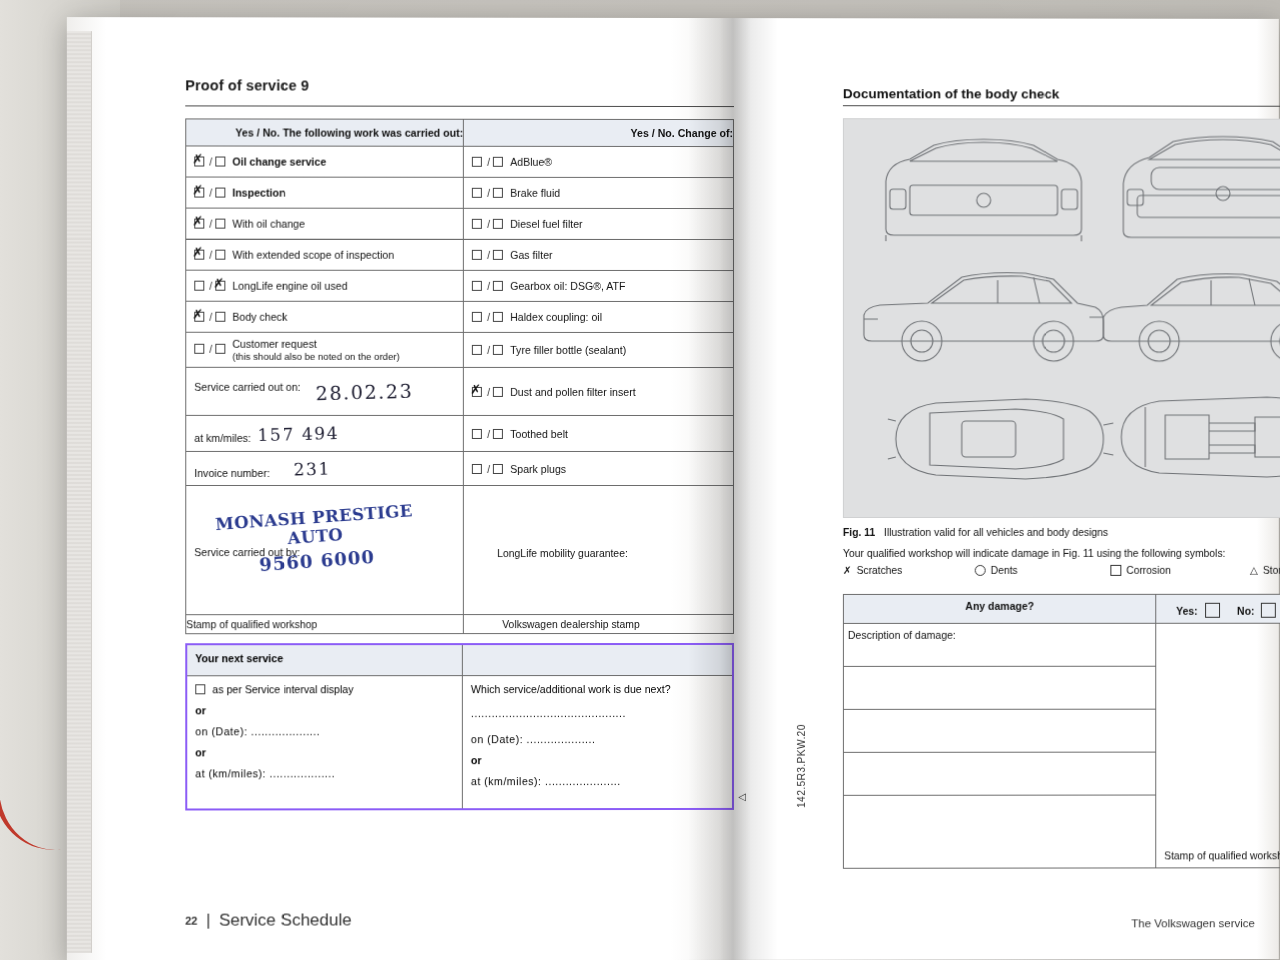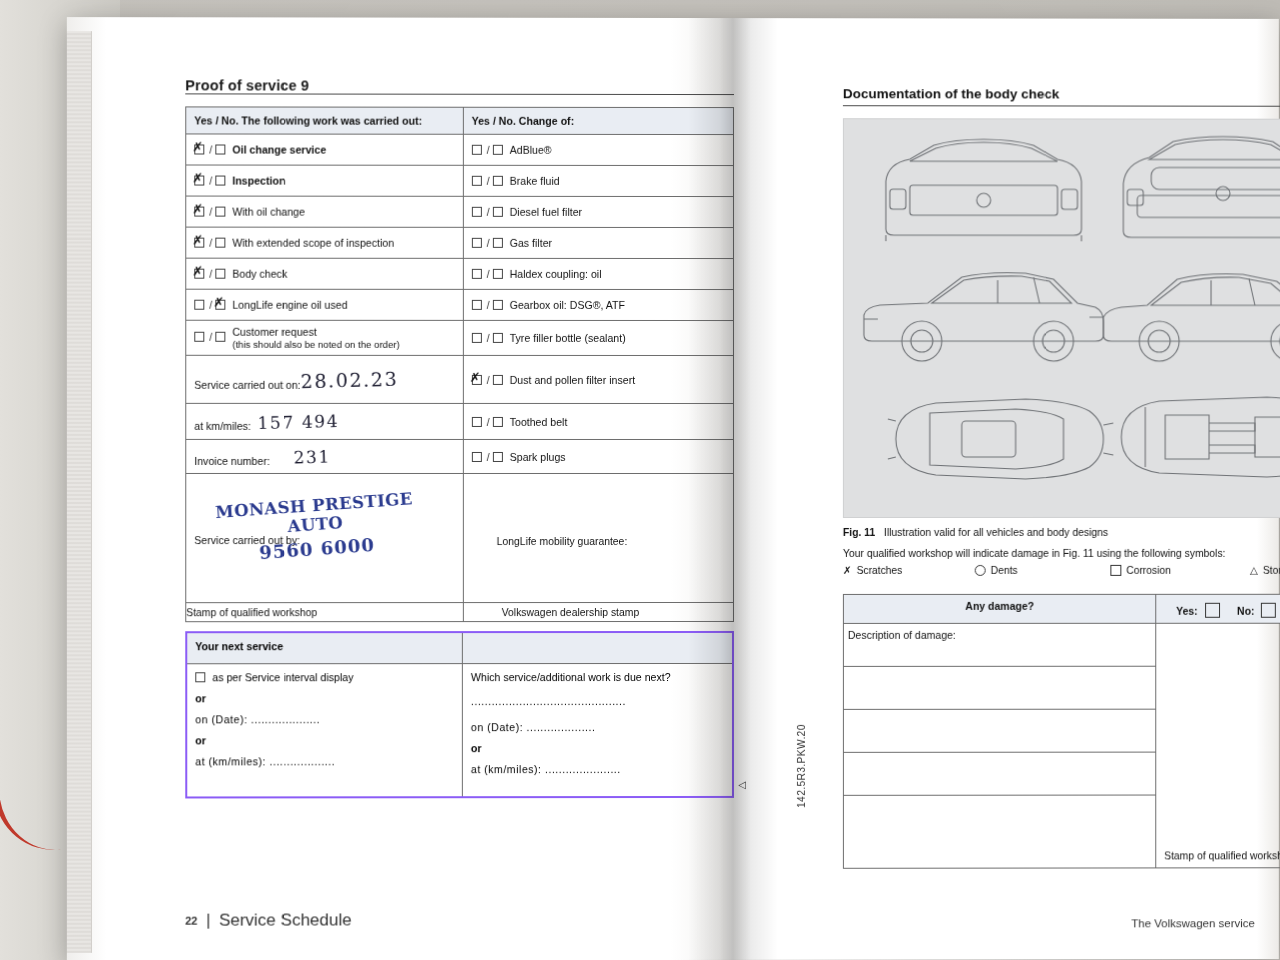--- a/index.html
+++ b/index.html
@@ -46,28 +46,28 @@
   
   #edge{
     position:absolute;left:0px;top:14px;width:24px;height:920px;
     background:repeating-linear-gradient(180deg,#e8e6e3 0px,#e8e6e3 2px,#d5d2ce 3px,#e8e6e3 4px);
     border-right:1px solid #cfccc8;
   }
 
   
   #leftContent{position:absolute;left:118px;top:60px;width:548px;}
   .pg-title{
-    font-size:14.5px;font-weight:bold;color:#1b1b1b;padding-bottom:0;
+    font-size:14.5px;font-weight:bold;color:#1b1b1b;padding-bottom:12px;
     border-bottom:1.6px solid #4a4a4a;letter-spacing:.1px;
   }
   table.frm{border-collapse:collapse;width:548px;margin-top:12px;font-size:10.6px;color:#111;}
   table.frm td{border:1px solid #6d6d6d;padding:0;vertical-align:middle;}
   .colL{width:276px;}
   .colR{width:272px;}
-  .hdr{background:#e9edf3;font-weight:bold;font-size:10.6px;height:26px;padding-left:8px !important;}
+  .hdr{background:#e9edf3;font-weight:bold;font-size:10.6px;height:26px;padding-left:8px !important;text-align:right;}
   .cellrow{height:30px;padding-left:8px !important;}
   .cellrow.tall{height:34px;}
   .chk{display:inline-block;width:8px;height:8px;border:1.1px solid #444;margin-right:2px;position:relative;top:1px;}
   .slash{margin:0 3px;color:#333;}
   .lbl{margin-left:5px;}
   .bold{font-weight:bold;}
   
   .chk.x:after{
     content:"✗";position:absolute;left:-3px;top:-6px;font-size:13px;color:#111;
     font-family:"DejaVu Sans",sans-serif;
@@ -176,49 +176,49 @@
       <tr>
         <td class="cellrow">
           <span class="chk x"></span><span class="slash">/</span><span class="chk"></span><span class="lbl">With extended scope of inspection</span>
         </td>
         <td class="cellrow">
           <span class="chk"></span><span class="slash">/</span><span class="chk"></span><span class="lbl">Gas filter</span>
         </td>
       </tr>
       <tr>
         <td class="cellrow">
+          <span class="chk"></span><span class="slash">/</span><span class="chk x"></span><span class="lbl">LongLife engine oil used</span>
+        </td>
+        <td class="cellrow">
+          <span class="chk"></span><span class="slash">/</span><span class="chk"></span><span class="lbl">Gearbox oil: DSG®, ATF</span>
+        </td>
+      </tr>
+      <tr>
+        <td class="cellrow">
           <span class="chk x"></span><span class="slash">/</span><span class="chk"></span><span class="lbl">Body check</span>
         </td>
         <td class="cellrow">
           <span class="chk"></span><span class="slash">/</span><span class="chk"></span><span class="lbl">Haldex coupling: oil</span>
-        </td>
-      </tr>
-      <tr>
-        <td class="cellrow">
-          <span class="chk"></span><span class="slash">/</span><span class="chk x"></span><span class="lbl">LongLife engine oil used</span>
-        </td>
-        <td class="cellrow">
-          <span class="chk"></span><span class="slash">/</span><span class="chk"></span><span class="lbl">Gearbox oil: DSG®, ATF</span>
         </td>
       </tr>
       <tr>
         <td class="cellrow tall">
           <span class="chk"></span><span class="slash">/</span><span class="chk"></span><span class="lbl" style="display:inline-block;vertical-align:middle;line-height:12px;">
             <span>Customer request</span><br>
             <span style="font-size:9.6px">(this should also be noted on the order)</span>
           </span>
         </td>
         <td class="cellrow">
           <span class="chk"></span><span class="slash">/</span><span class="chk"></span><span class="lbl">Tyre filler bottle (sealant)</span>
         </td>
       </tr>
 
       <tr>
         <td style="height:47px">
-          <div class="fieldline" style="display:flex;align-items:flex-end;gap:0;">
+          <div class="fieldline" style="display:flex;gap:15px;">
             <span>Service carried out on:</span>
             <span class="hand">28.02.23</span>
           </div>
         </td>
         <td class="cellrow">
           <span class="chk x"></span><span class="slash">/</span><span class="chk"></span><span class="lbl">Dust and pollen filter insert</span>
         </td>
       </tr>
       <tr>
         <td style="height:35px">

